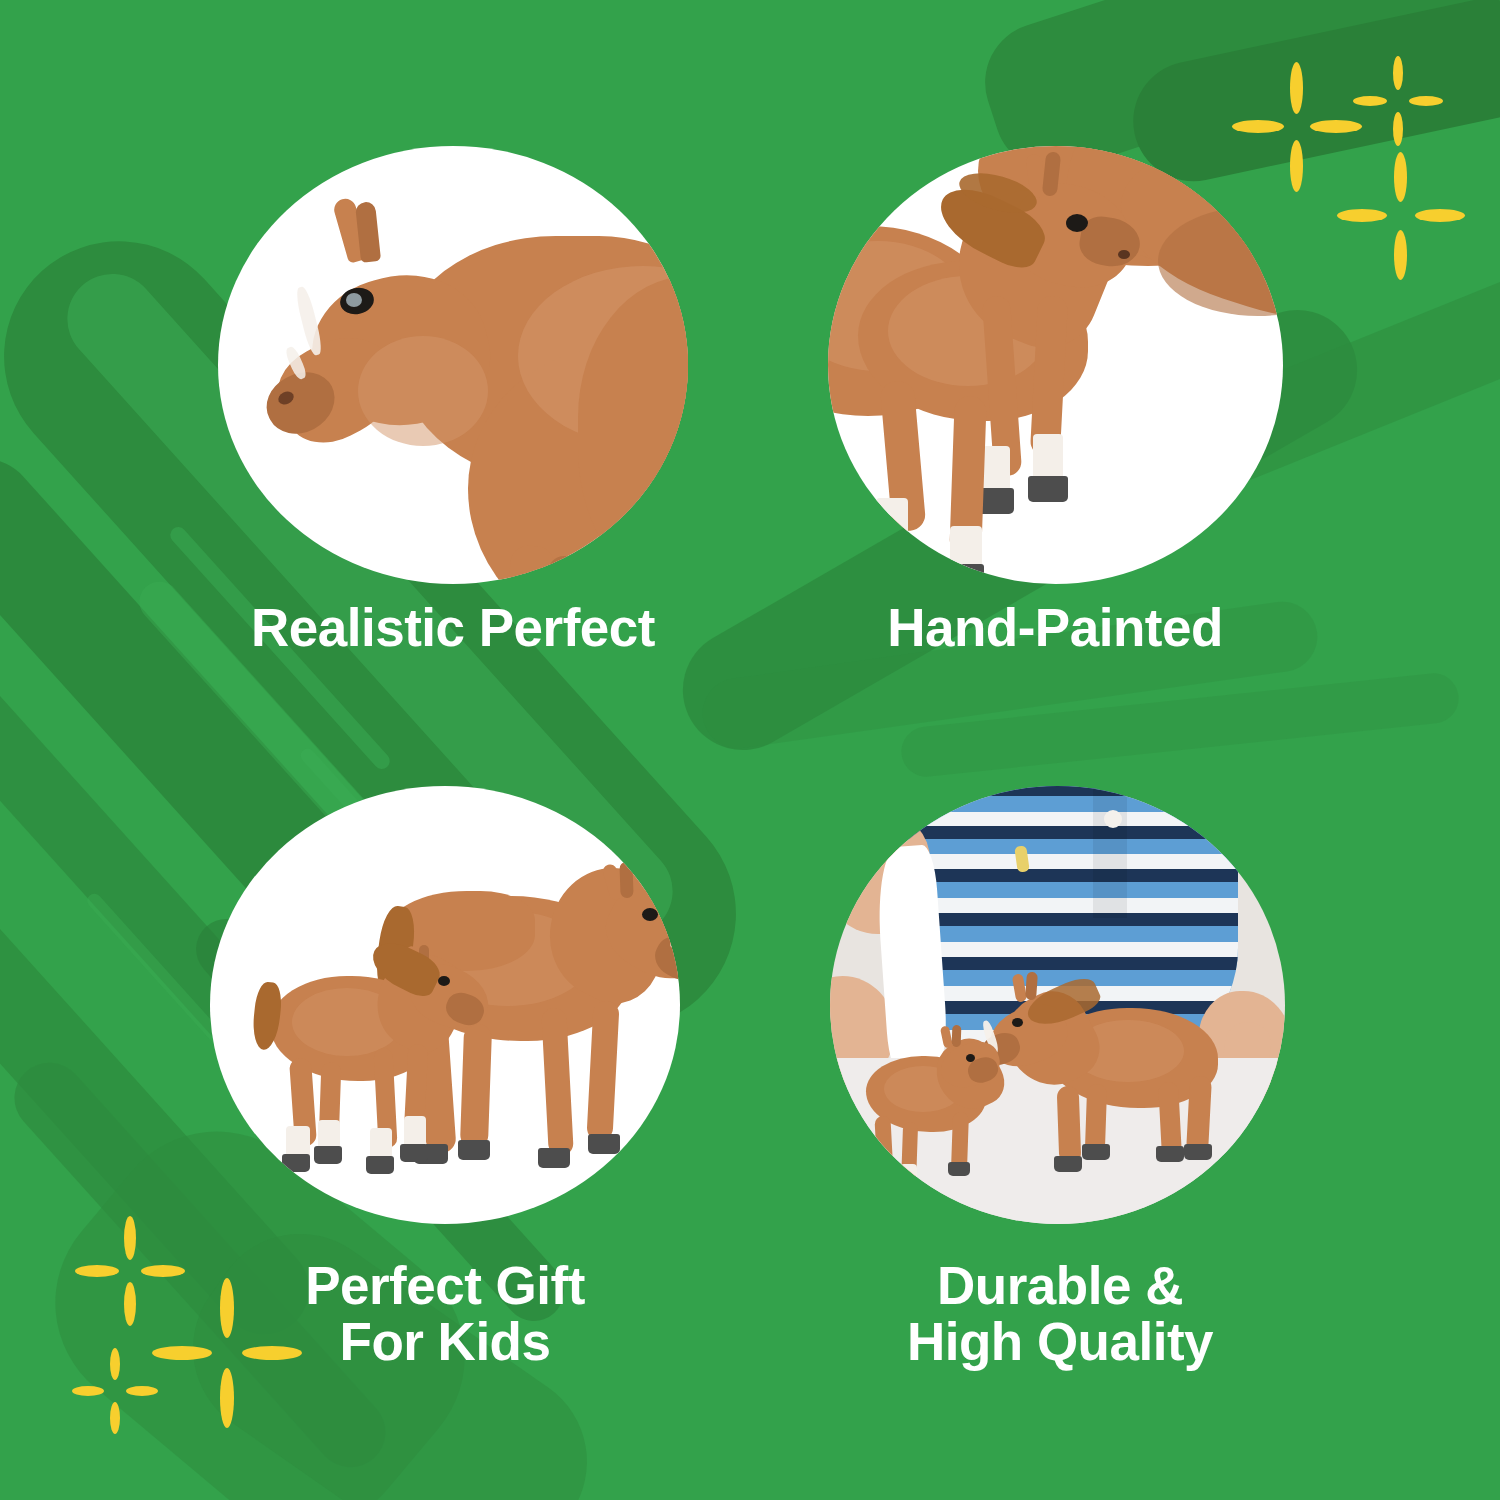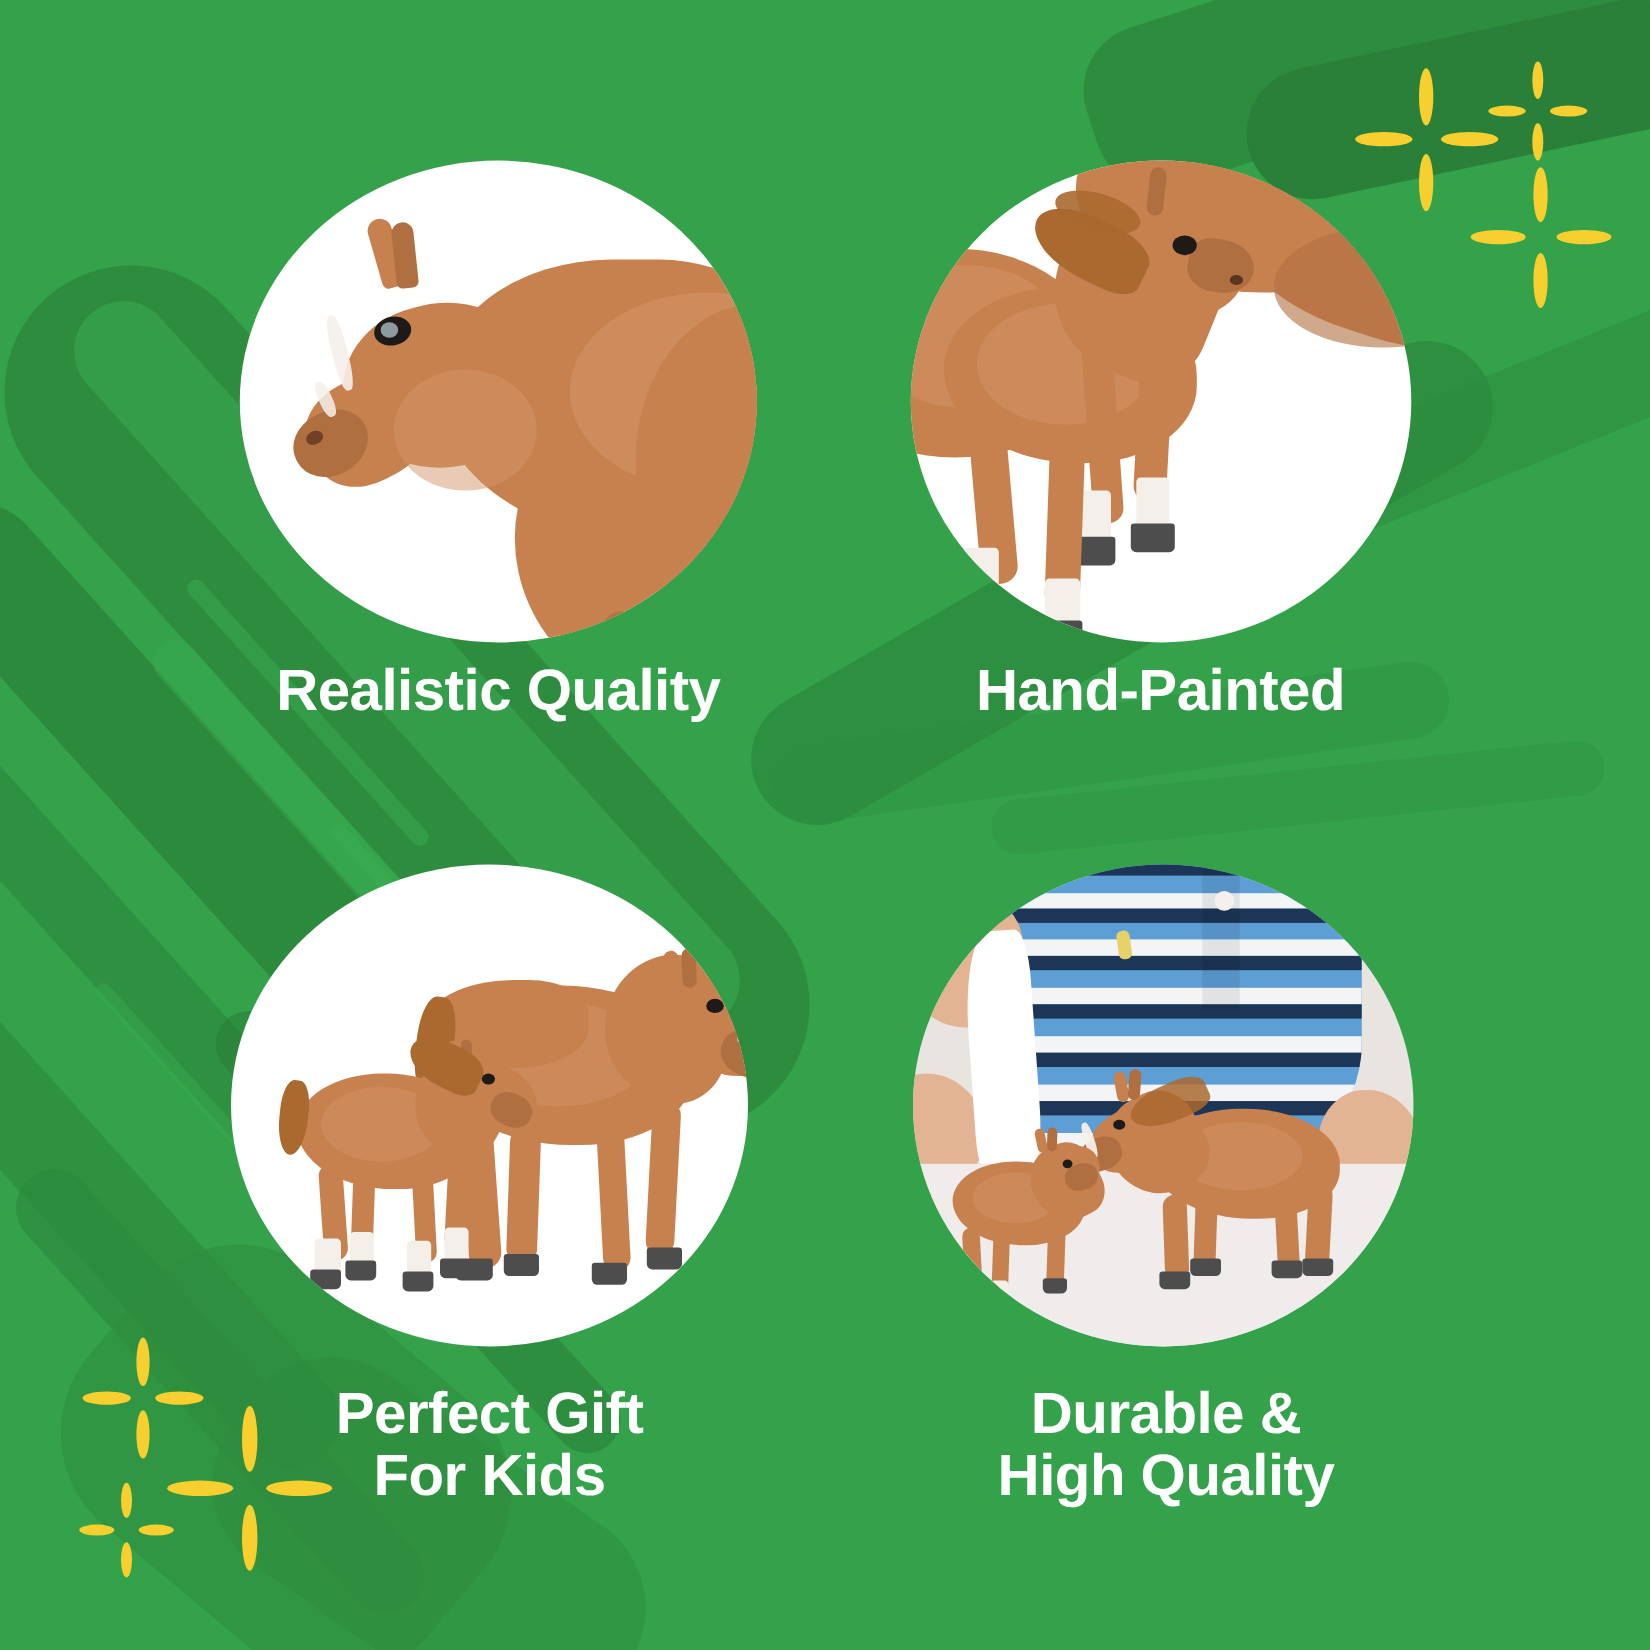--- a/index.html
+++ b/index.html
@@ -115,21 +115,21 @@
 
         <div class="eye" style="left:122px;top:142px;width:34px;height:26px;transform:rotate(-12deg);"></div>
         <div class="eye" style="left:128px;top:147px;width:16px;height:14px;background:#8e9aa0;"></div>
 
         <div class="blaze" style="left:84px;top:140px;width:14px;height:70px;transform:rotate(-14deg);opacity:.9;"></div>
         <div class="blaze" style="left:72px;top:200px;width:12px;height:34px;transform:rotate(-24deg);opacity:.85;"></div>
 
         <div class="eye" style="left:60px;top:246px;width:16px;height:12px;background:#6e4026;transform:rotate(-25deg);"></div>
       </div>
     </div>
-    <div class="caption" style="left:198px;top:600px;width:510px;font-size:53px;">Realistic Quality</div>
+    <div class="caption" style="left:198px;top:600px;width:510px;font-size:53px;">Realistic Perfect</div>
   </div>
 
   <div class="tile">
     <div class="circle" style="left:828px;top:146px;width:455px;height:438px;">
 
       <div class="horse" style="inset:0;">
         <div class="hp r" style="left:150px;top:-70px;width:340px;height:190px;border-radius:50%;"></div>
         <div class="hp r" style="left:240px;top:-40px;width:330px;height:170px;border-radius:55% 45% 60% 40%;transform:rotate(12deg);"></div>
 
         <div class="hp r" style="left:290px;top:10px;width:280px;height:150px;border-radius:60% 40% 50% 50%;transform:rotate(18deg);"></div>

